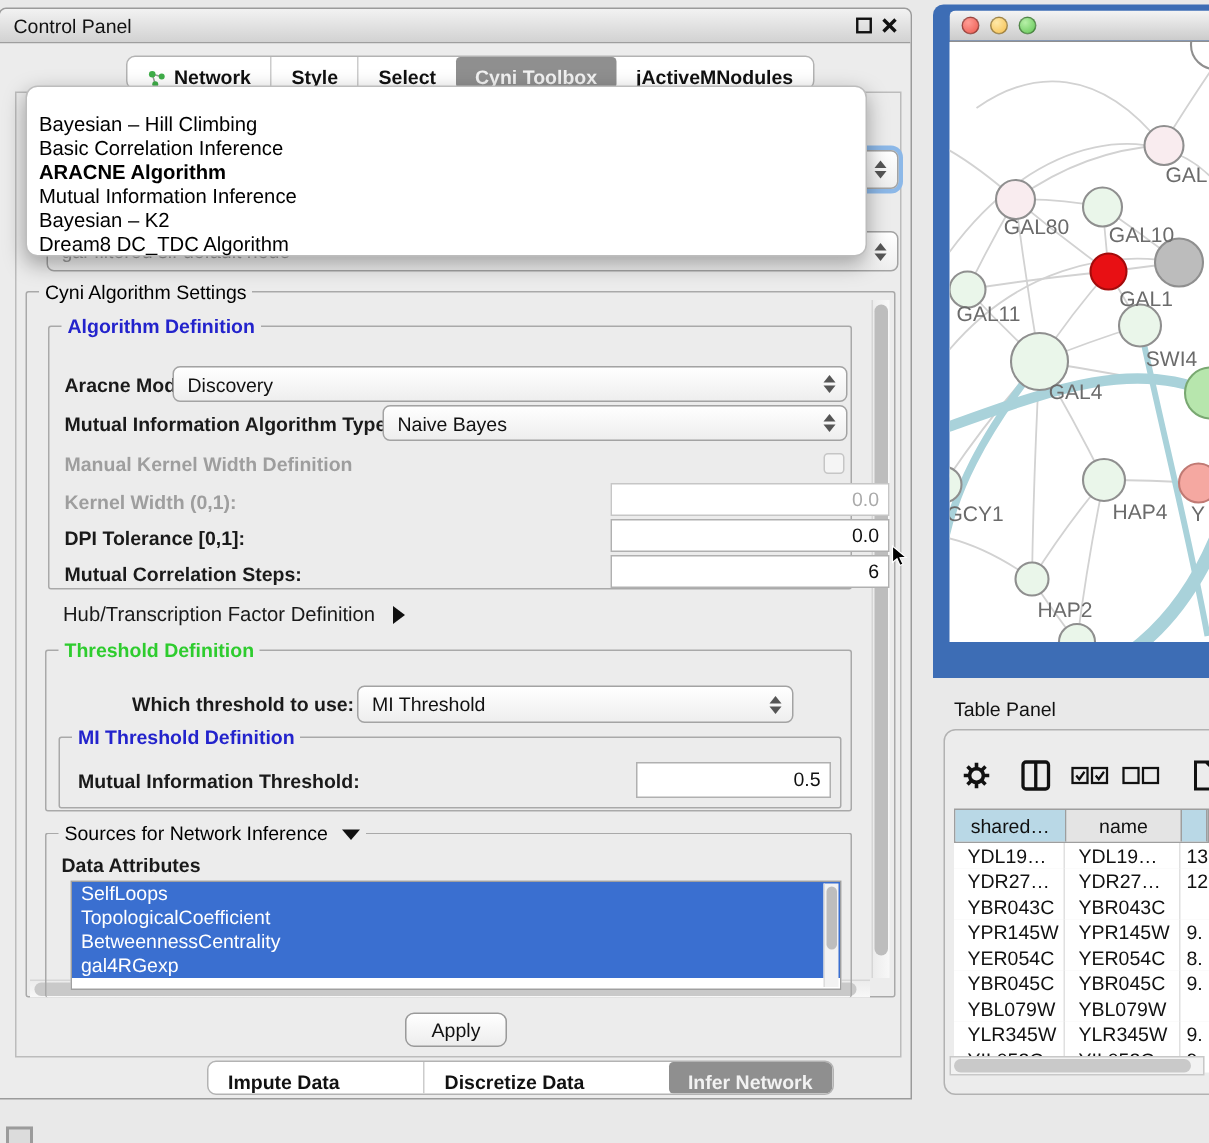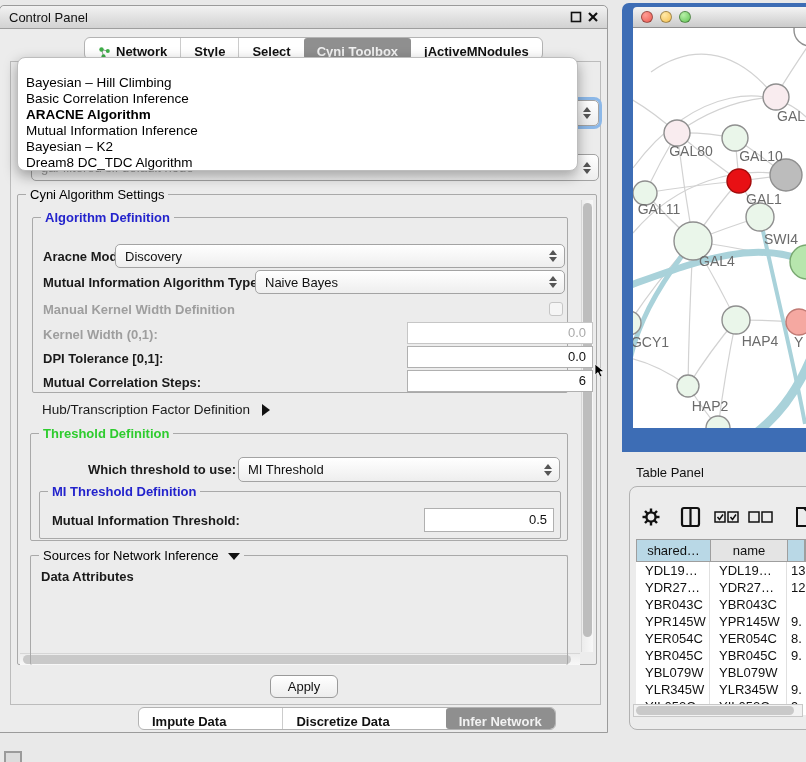--- a/index.html
+++ b/index.html
@@ -231,41 +231,50 @@
 
         <span class="abs flabel" style="left:24px; top:207px; font-weight:normal; font-size:13.5px;">
           <span>Hub/Transcription Factor Definition</span>
           <span class="tri-right"></span>
         </span>
 
         <div class="abs group" style="left:12px; top:238px; width:538px; height:108px;">
           <span class="legend green">Threshold Definition</span>
 
           <span class="abs flabel" style="left:57px; top:28px;">Which threshold to use:</span>
-          <div class="abs combo" style="left:207px; top:23px; width:322px; height:25px;">
+          <div class="abs combo" style="left:207px; top:23px; width:291px; height:25px;">
             <span>MI Threshold</span>
             <span class="spin">
                 <i class="up"></i>
                 <i class="dn"></i>
               </span>
           </div>
 
           <div class="abs group" style="left:8px; top:57px; width:522px; height:48px;">
             <span class="legend blue" style="background:#ececec;">MI Threshold Definition</span>
             <span class="abs flabel" style="left:12px; top:21px;">Mutual Information Threshold:</span>
             <div class="abs tfield" style="left:384px; top:16px; width:130px; height:24px; line-height:22px;">0.5</div>
           </div>
         </div>
 
         <div class="abs group" style="left:12px; top:360px; width:538px; height:110px; border-bottom:none;">
           <span class="legend">
             <span>Sources for Network Inference</span>
             <span class="tri-down"></span>
           </span>
           <span class="abs flabel" style="left:10px; top:13px;">Data Attributes</span>
+          <div class="abs listbox" style="left:16px; top:31px; width:514px; height:73px;">
+            <div class="litem">SelfLoops</div>
+            <div class="litem">TopologicalCoefficient</div>
+            <div class="litem">BetweennessCentrality</div>
+            <div class="litem">gal4RGexp</div>
+            <div class="lb-scroll">
+                <i></i>
+              </div>
+          </div>
         </div>
       </div>
 
       <div class="abs btn" style="left:259px; top:613px; width:68px; height:23px; line-height:21px;">Apply</div>
     </div>
 
     <div class="abs tabbar bottom">
       <div class="tab">
           <span>Impute Data</span>
         </div>

